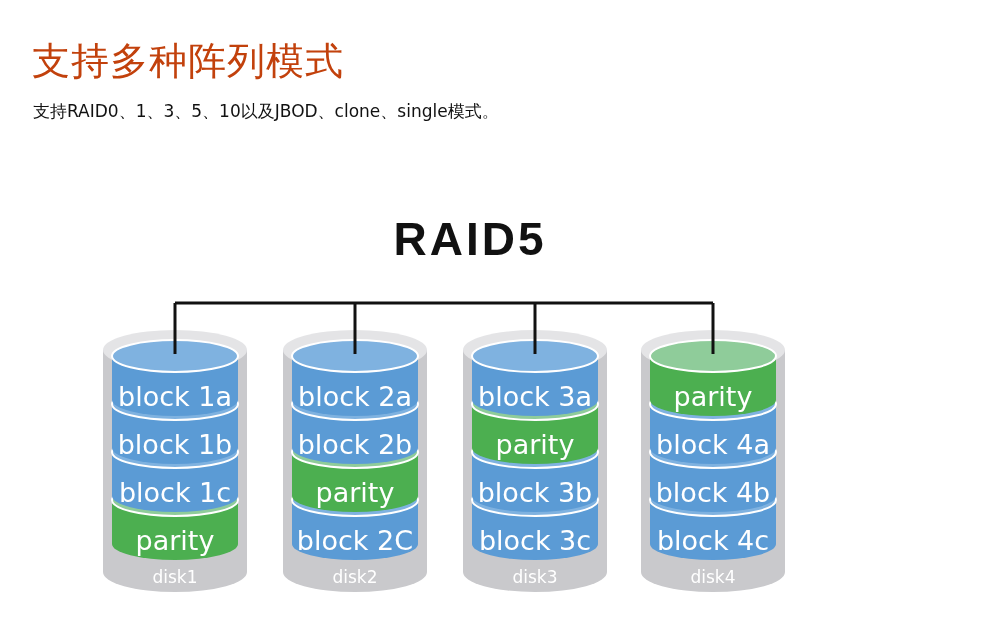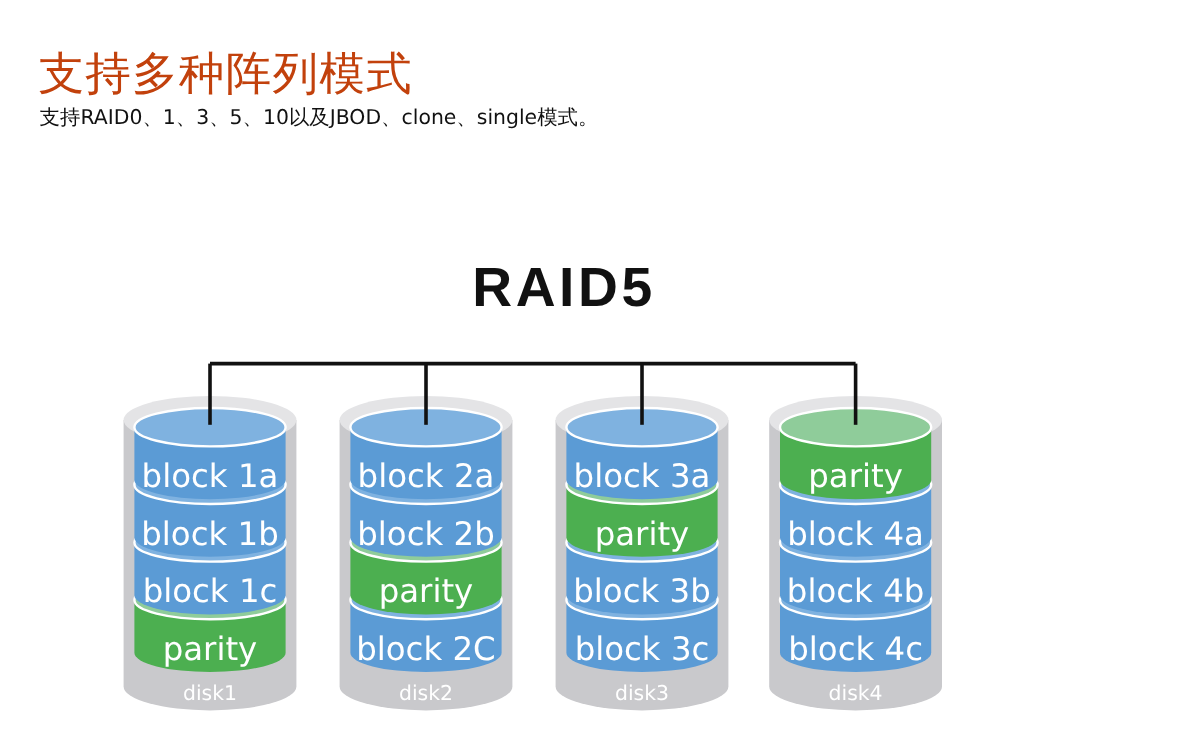--- a/index.html
+++ b/index.html
@@ -1,18 +1,18 @@
 <!DOCTYPE html>
 <html><head>
 <meta charset="utf-8">
 <style>
   html, body { margin:0; padding:0; background:#ffffff; }
   body { width:990px; height:618px; position:relative; overflow:hidden; font-family:"DejaVu Sans", sans-serif; }
   .title { position:absolute; left:32px; top:36px; font-size:38px; color:#c2410c; font-weight:400; letter-spacing:1px; font-family:"DejaVu Sans", sans-serif; }
-  .subtitle { position:absolute; left:33px; top:86px; font-size:17px; color:#111; font-family:"DejaVu Sans", sans-serif; }
+  .subtitle { position:absolute; left:33px; top:100px; font-size:17px; color:#111; font-family:"DejaVu Sans", sans-serif; }
   svg#diagram { position:absolute; left:0; top:0; }
   .raid-title { font-family:"Liberation Sans", sans-serif; font-weight:700; font-size:46px; fill:#111; letter-spacing:3px; }
   .blk-text { font-family:"DejaVu Sans", sans-serif; font-size:27px; fill:#ffffff; }
   .disk-text { font-family:"DejaVu Sans", sans-serif; font-size:17px; fill:#ffffff; }
 </style>
 </head>
 <body>
 
 <div class="title">支持多种阵列模式</div>
 <div class="subtitle">支持RAID0、1、3、5、10以及JBOD、clone、single模式。</div>

